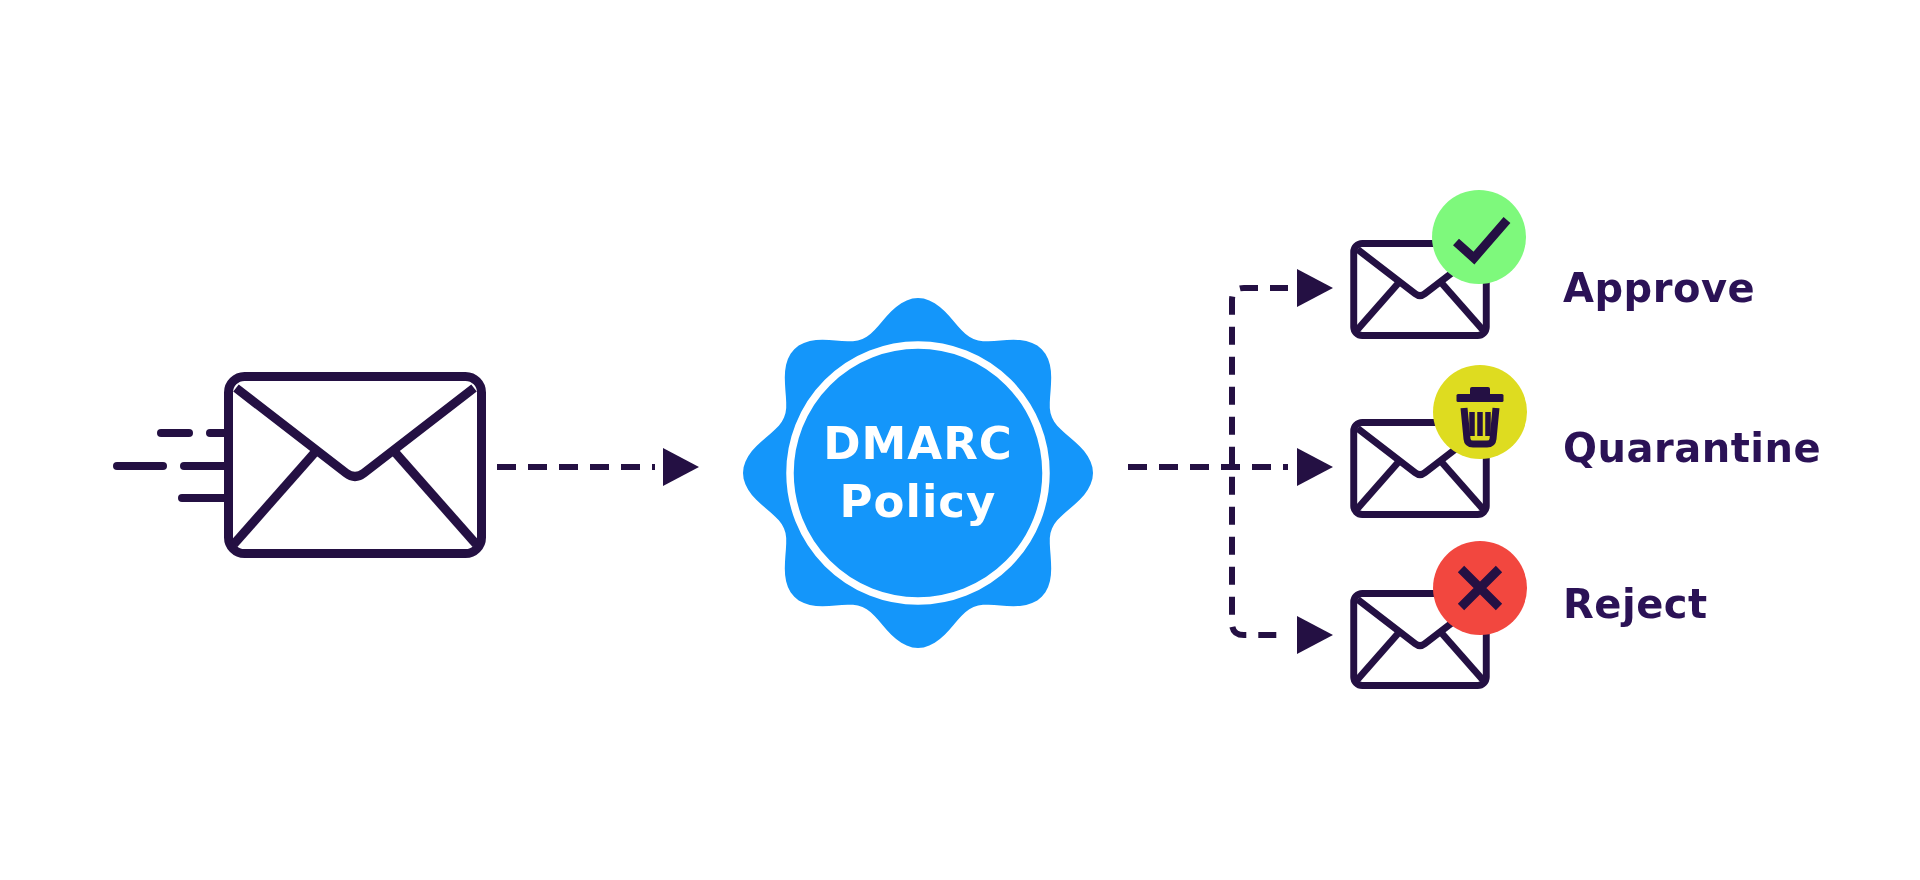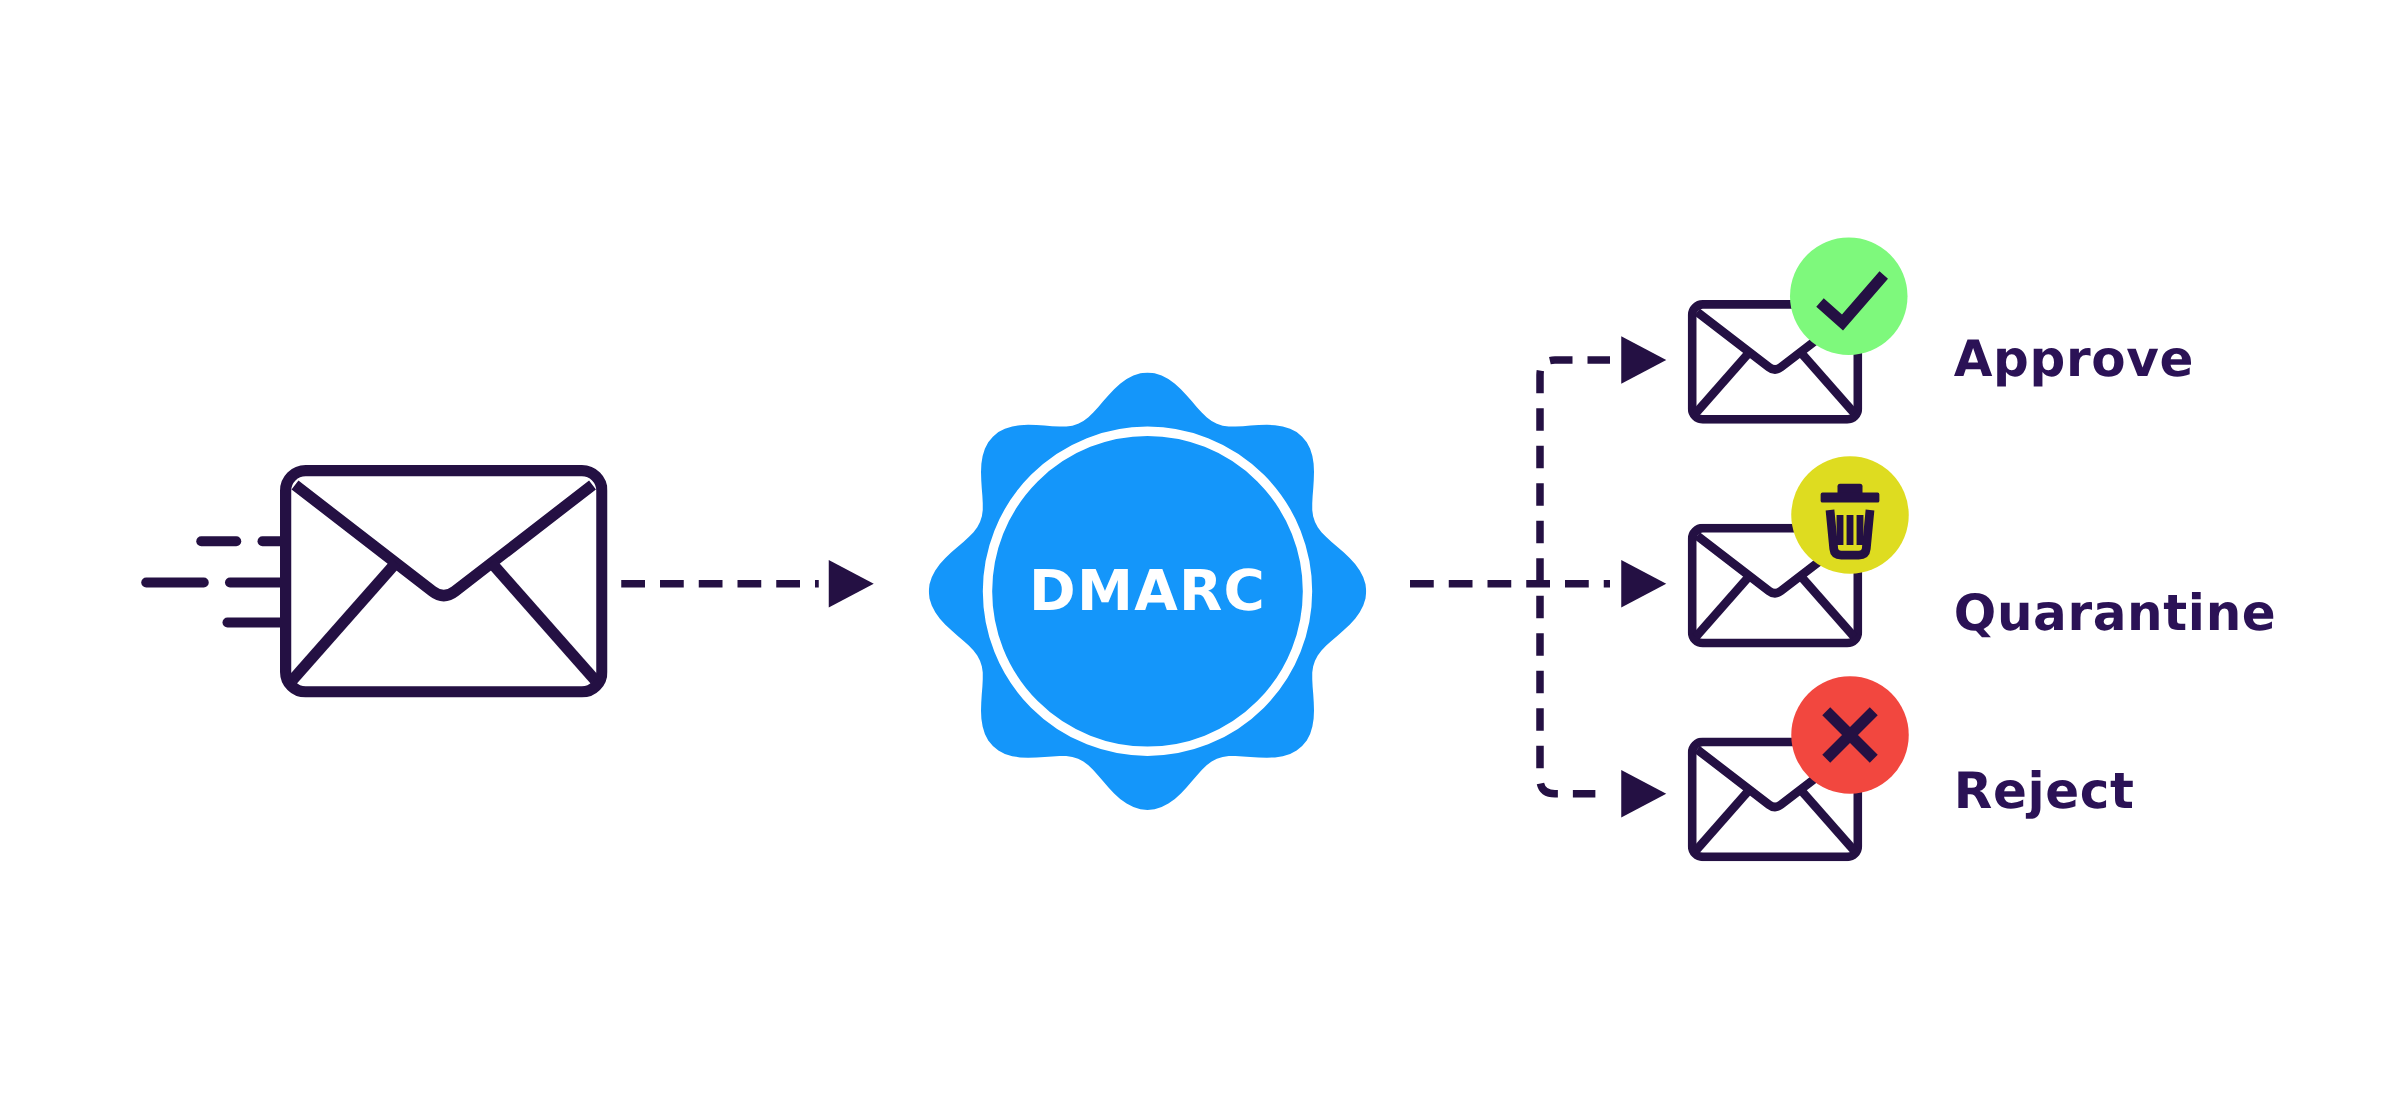--- a/index.html
+++ b/index.html
@@ -66,20 +66,21 @@
     </svg>
   </div>
 
   <div class="abs" style="left:743px;top:298px;width:350px;height:350px">
     <svg width="350" height="350" viewBox="0 0 350 350">
       <polygon id="seal-shape" points="350.0,175.0 349.4,180.7 347.6,186.3 344.8,191.7 341.1,196.9 336.7,201.7 331.9,206.2 327.0,210.5 322.3,214.5 318.0,218.4 314.2,222.3 311.2,226.3 309.0,230.5 307.5,235.1 306.8,240.0 306.8,245.4 307.1,251.3 307.6,257.4 308.0,263.9 308.2,270.5 307.9,277.0 306.9,283.2 305.1,289.1 302.4,294.3 298.7,298.7 294.3,302.4 289.1,305.1 283.2,306.9 277.0,307.9 270.5,308.2 263.9,308.0 257.4,307.6 251.3,307.1 245.4,306.8 240.0,306.8 235.1,307.5 230.5,309.0 226.3,311.2 222.3,314.2 218.4,318.0 214.5,322.3 210.5,327.0 206.2,331.9 201.7,336.7 196.9,341.1 191.7,344.8 186.3,347.6 180.7,349.4 175.0,350.0 169.3,349.4 163.7,347.6 158.3,344.8 153.1,341.1 148.3,336.7 143.8,331.9 139.5,327.0 135.5,322.3 131.6,318.0 127.7,314.2 123.7,311.2 119.5,309.0 114.9,307.5 110.0,306.8 104.6,306.8 98.8,307.1 92.6,307.6 86.1,308.0 79.5,308.2 73.0,307.9 66.8,306.9 60.9,305.1 55.7,302.4 51.3,298.7 47.6,294.3 44.9,289.1 43.1,283.2 42.1,277.0 41.8,270.5 42.0,263.9 42.4,257.4 42.9,251.3 43.2,245.4 43.2,240.0 42.5,235.1 41.0,230.5 38.8,226.3 35.8,222.3 32.0,218.4 27.7,214.5 23.0,210.5 18.1,206.2 13.3,201.7 8.9,196.9 5.2,191.7 2.4,186.3 0.6,180.7 0.0,175.0 0.6,169.3 2.4,163.7 5.2,158.3 8.9,153.1 13.3,148.3 18.1,143.8 23.0,139.5 27.7,135.5 32.0,131.6 35.8,127.7 38.8,123.7 41.0,119.5 42.5,114.9 43.2,110.0 43.2,104.6 42.9,98.7 42.4,92.6 42.0,86.1 41.8,79.5 42.1,73.0 43.1,66.8 44.9,60.9 47.6,55.7 51.3,51.3 55.7,47.6 60.9,44.9 66.8,43.1 73.0,42.1 79.5,41.8 86.1,42.0 92.6,42.4 98.7,42.9 104.6,43.2 110.0,43.2 114.9,42.5 119.5,41.0 123.7,38.8 127.7,35.8 131.6,32.0 135.5,27.7 139.5,23.0 143.8,18.1 148.3,13.3 153.1,8.9 158.3,5.2 163.7,2.4 169.3,0.6 175.0,0.0 180.7,0.6 186.3,2.4 191.7,5.2 196.9,8.9 201.7,13.3 206.2,18.1 210.5,23.0 214.5,27.7 218.4,32.0 222.3,35.8 226.3,38.8 230.5,41.0 235.1,42.5 240.0,43.2 245.4,43.2 251.3,42.9 257.4,42.4 263.9,42.0 270.5,41.8 277.0,42.1 283.2,43.1 289.1,44.9 294.3,47.6 298.7,51.3 302.4,55.7 305.1,60.9 306.9,66.8 307.9,73.0 308.2,79.5 308.0,86.1 307.6,92.6 307.1,98.7 306.8,104.6 306.8,110.0 307.5,114.9 309.0,119.5 311.2,123.7 314.2,127.7 318.0,131.6 322.3,135.5 327.0,139.5 331.9,143.8 336.7,148.3 341.1,153.1 344.8,158.3 347.6,163.7 349.4,169.3" fill="#1496FA"></polygon>
       <circle cx="175" cy="175" r="128" fill="none" stroke-width="7.5" stroke="#FFFFFF"></circle>
     </svg>
     <div class="badge-text">
       <div>DMARC</div>
+      <div>Policy</div>
     </div>
   </div>
 
   <div>
     <svg class="abs" style="left:1350px;top:240px" width="140" height="99" viewBox="0 0 262 186" fill="none" stroke="#241043" stroke-width="13" stroke-linejoin="round">
       <rect x="6.5" y="6.5" width="249" height="173" rx="16"></rect>
       <path d="M14 18 L122 101 Q131 108 140 101 L248 18"></path>
       <path d="M12 170 L93 78"></path>
       <path d="M250 170 L169 78"></path>
     </svg>
@@ -97,30 +98,30 @@
       <path d="M12 170 L93 78"></path>
       <path d="M250 170 L169 78"></path>
     </svg>
     <svg class="abs" style="left:1430px;top:362px" width="100" height="100" viewBox="0 0 100 100">
       <circle cx="50" cy="50" r="47" fill="#DEDC20"></circle>
       <rect x="40" y="25" width="20" height="9" rx="2" fill="#241043"></rect>
       <rect x="26.5" y="32" width="47" height="8" rx="1.5" fill="#241043"></rect>
       <path d="M34 46 L37 77 Q37.5 82 43 82 H57 Q62.5 82 63 77 L66 46" fill="none" stroke="#241043" stroke-width="7"></path>
       <path d="M42 50 V74 M50 50 V74 M58 50 V74" stroke="#241043" stroke-width="5.5"></path>
     </svg>
-    <div class="outcome-label" style="top:491px">Quarantine</div>
+    <div class="outcome-label" style="top:448px">Quarantine</div>
   </div>
 
   <div>
     <svg class="abs" style="left:1350px;top:590px" width="140" height="99" viewBox="0 0 262 186" fill="none" stroke="#241043" stroke-width="13" stroke-linejoin="round">
       <rect x="6.5" y="6.5" width="249" height="173" rx="16"></rect>
       <path d="M14 18 L122 101 Q131 108 140 101 L248 18"></path>
       <path d="M12 170 L93 78"></path>
       <path d="M250 170 L169 78"></path>
     </svg>
     <svg class="abs" style="left:1430px;top:538px" width="100" height="100" viewBox="0 0 100 100">
       <circle cx="50" cy="50" r="47" fill="#F2473F"></circle>
       <path d="M31 31 L69 69 M69 31 L31 69" stroke="#241043" stroke-width="9"></path>
     </svg>
-    <div class="outcome-label" style="top:633px">Reject</div>
+    <div class="outcome-label" style="top:604px">Reject</div>
   </div>
 
 </div>
 
 </body></html>

